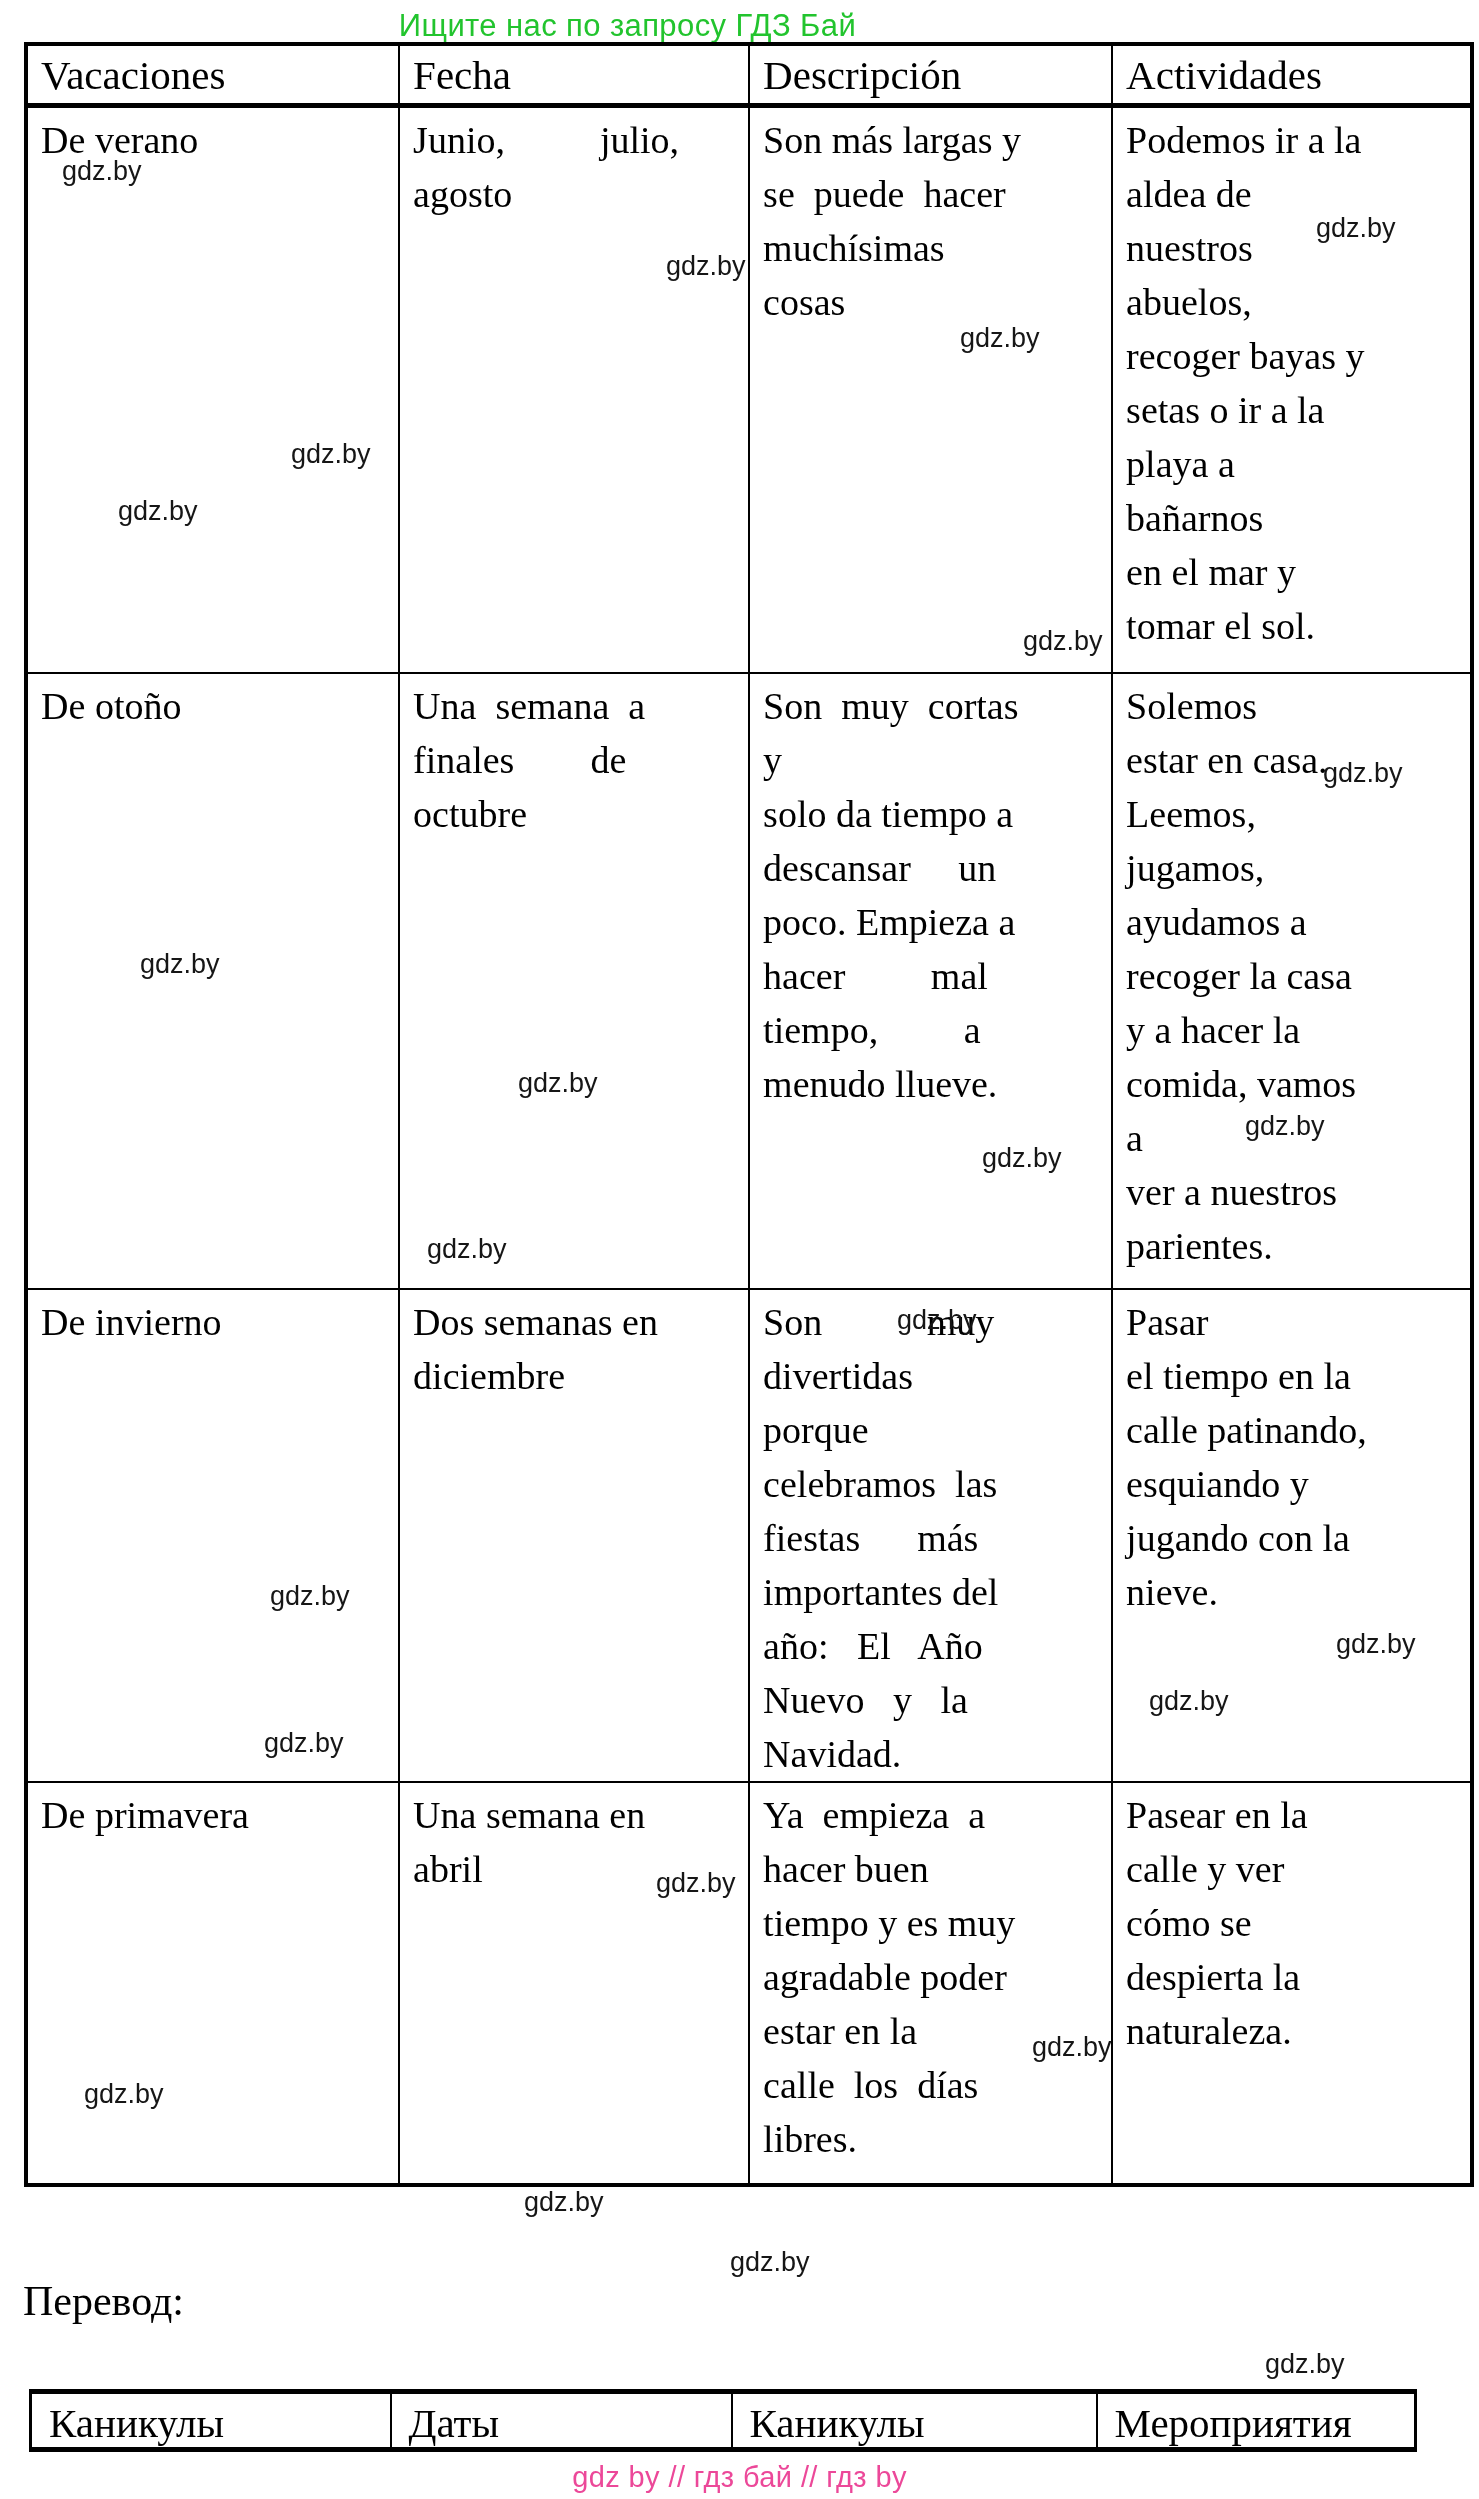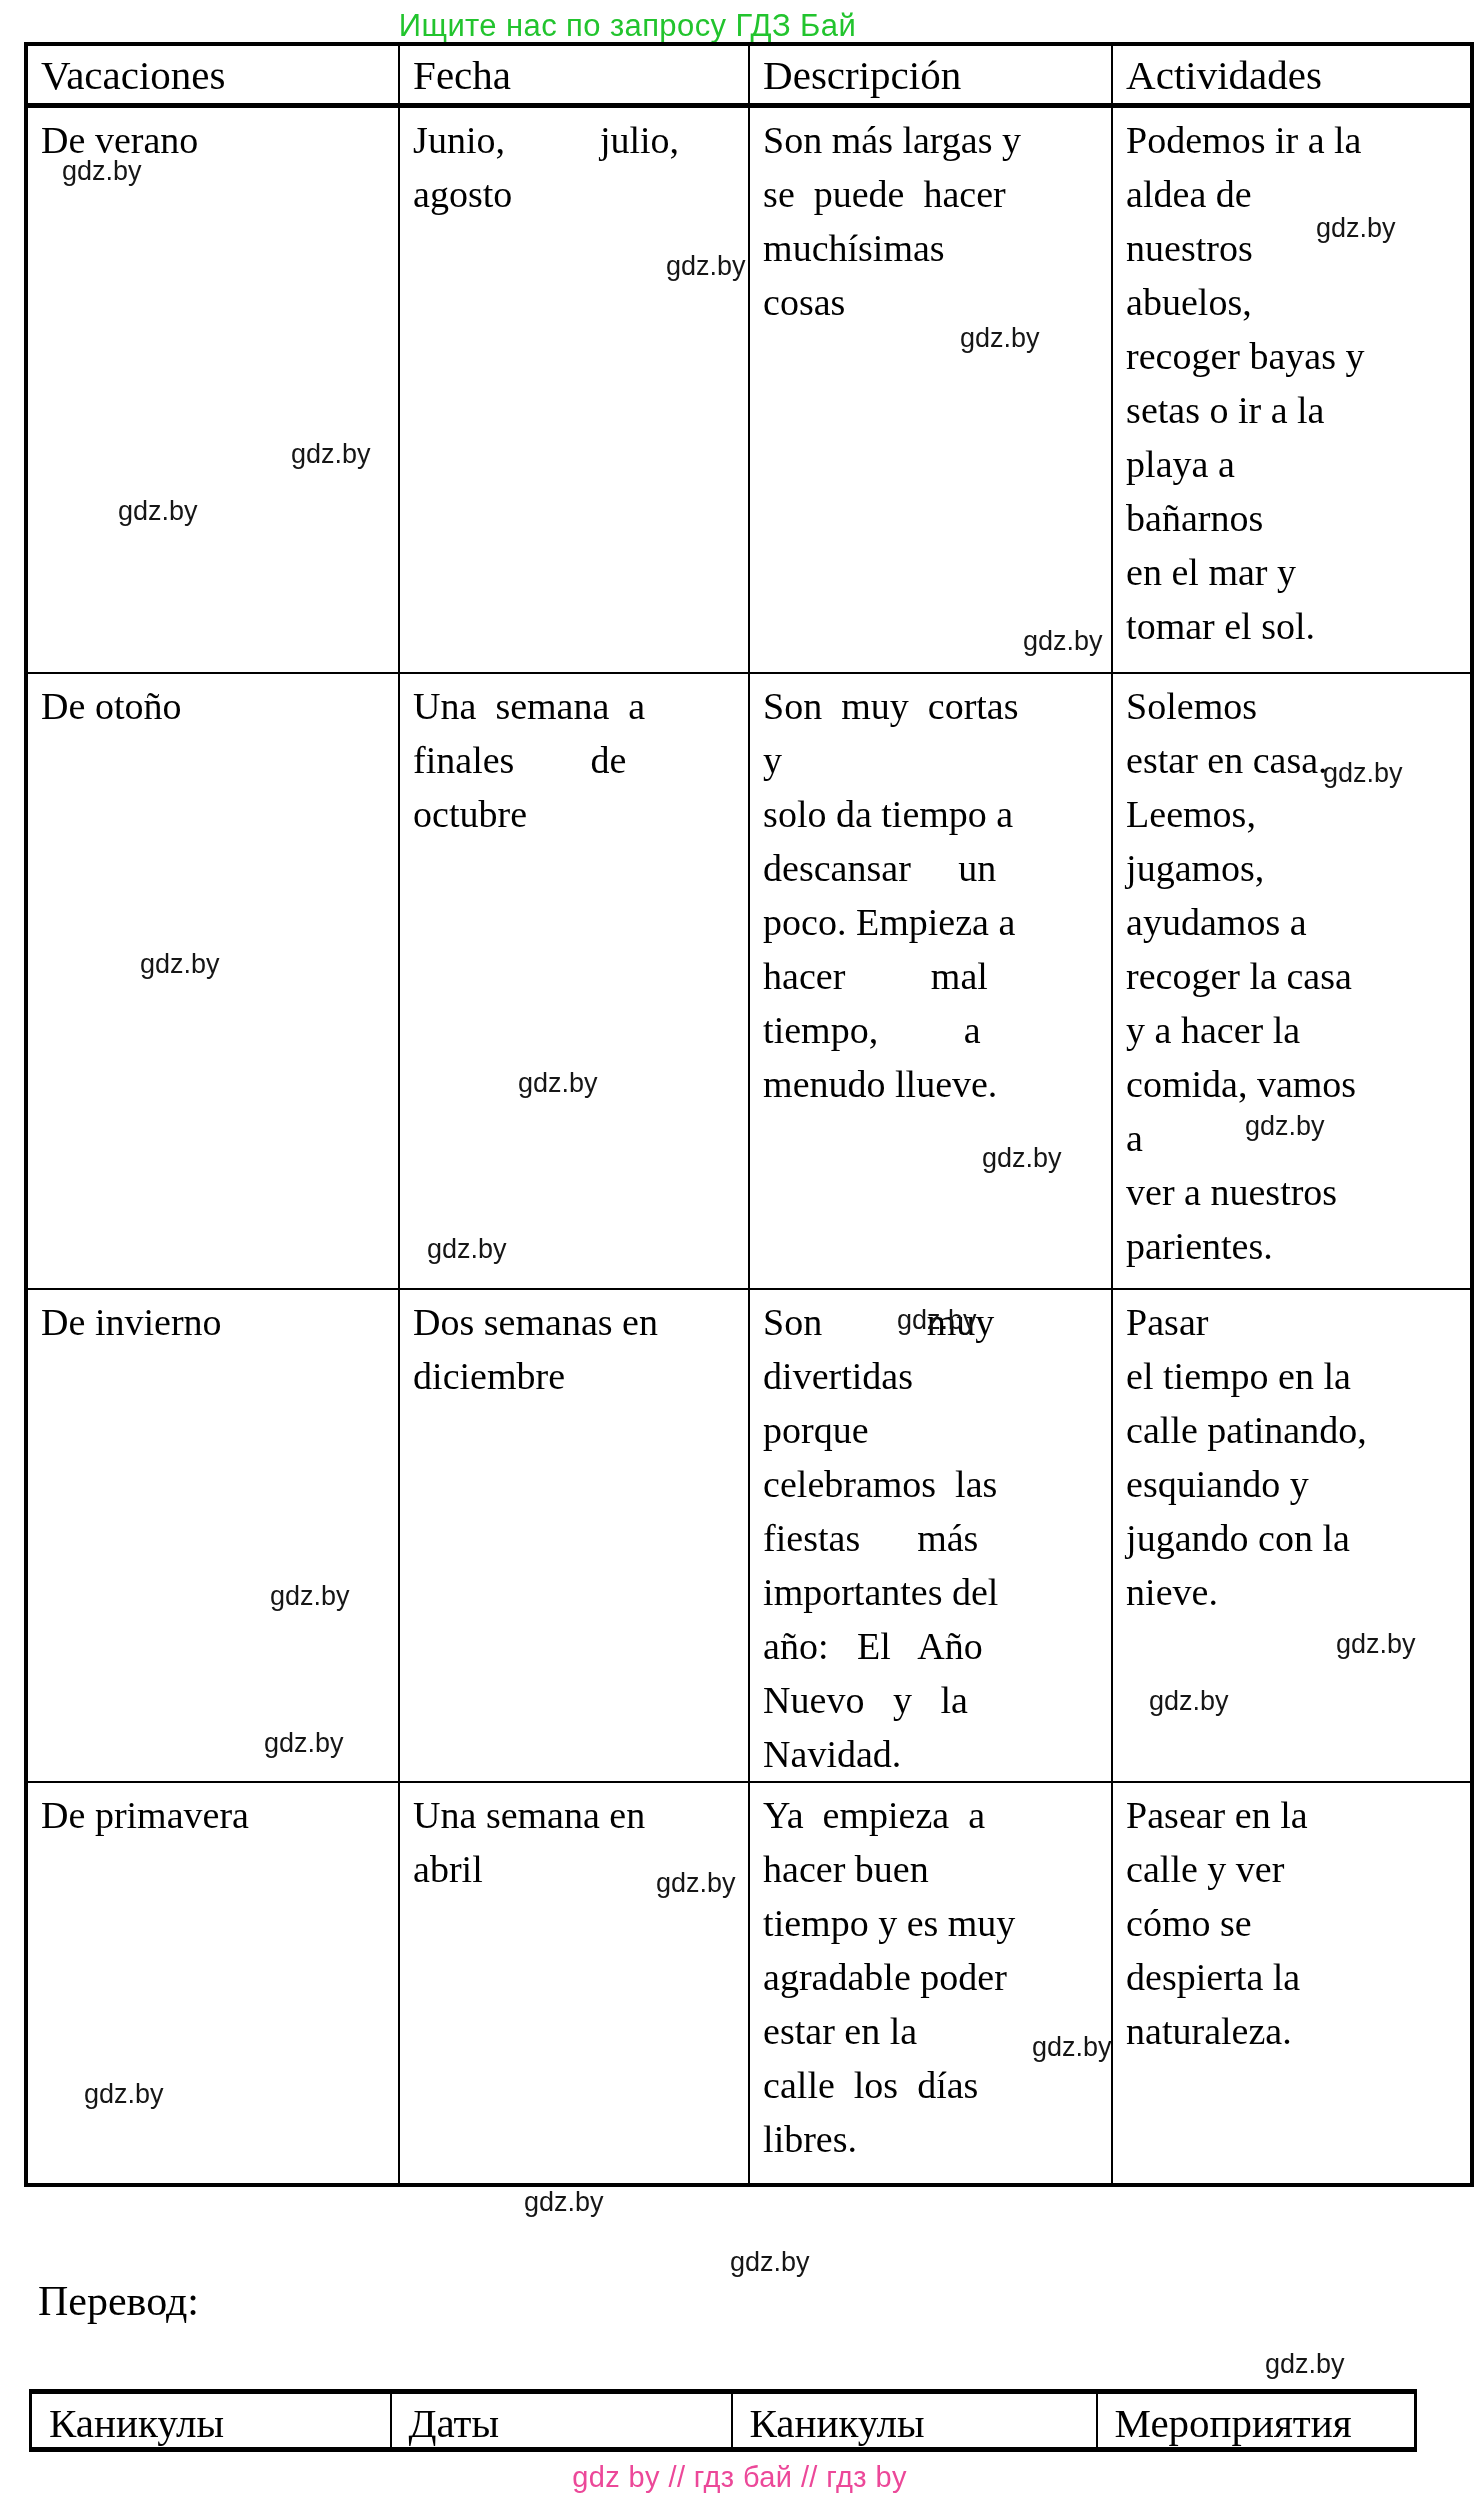--- a/index.html
+++ b/index.html
@@ -17,21 +17,21 @@
   table.vocab th, table.vocab td { border:2.5px solid #000; vertical-align:top;
                 box-sizing:border-box; overflow:hidden; }
   table.vocab thead th { border-bottom:5px solid #000; height:61px;
                 font-size:41px; font-weight:normal; text-align:left;
                 padding:5px 6.8px 0 13.5px; white-space:nowrap; }
   table.vocab td { font-size:38px; line-height:54px; padding:5px 8.4px 0 13.5px;
                 white-space:pre; text-align:left; }
   tr.vr0 { height:568px; } tr.vr1 { height:616px; }
   tr.vr2 { height:395px; } tr.vr3 { height:403px; }
 
-  .translation-label { position:absolute; left:38px; top:2277px;
+  .translation-label { position:absolute; left:23px; top:2277px;
                 font-size:42px; }
 
   table.trans { position:absolute; top:2389px; left:29px; width:1384px;
                 border-collapse:collapse; table-layout:fixed;
                 border-top:5px solid #000; border-bottom:5px solid #000;
                 border-left:3.4px solid #000; border-right:3.4px solid #000; }
   table.trans th { border:2.5px solid #000; height:56px; box-sizing:border-box;
                 font-size:41px; font-weight:normal; text-align:left;
                 padding:5px 0 0 17px; white-space:nowrap; overflow:hidden; }
 

